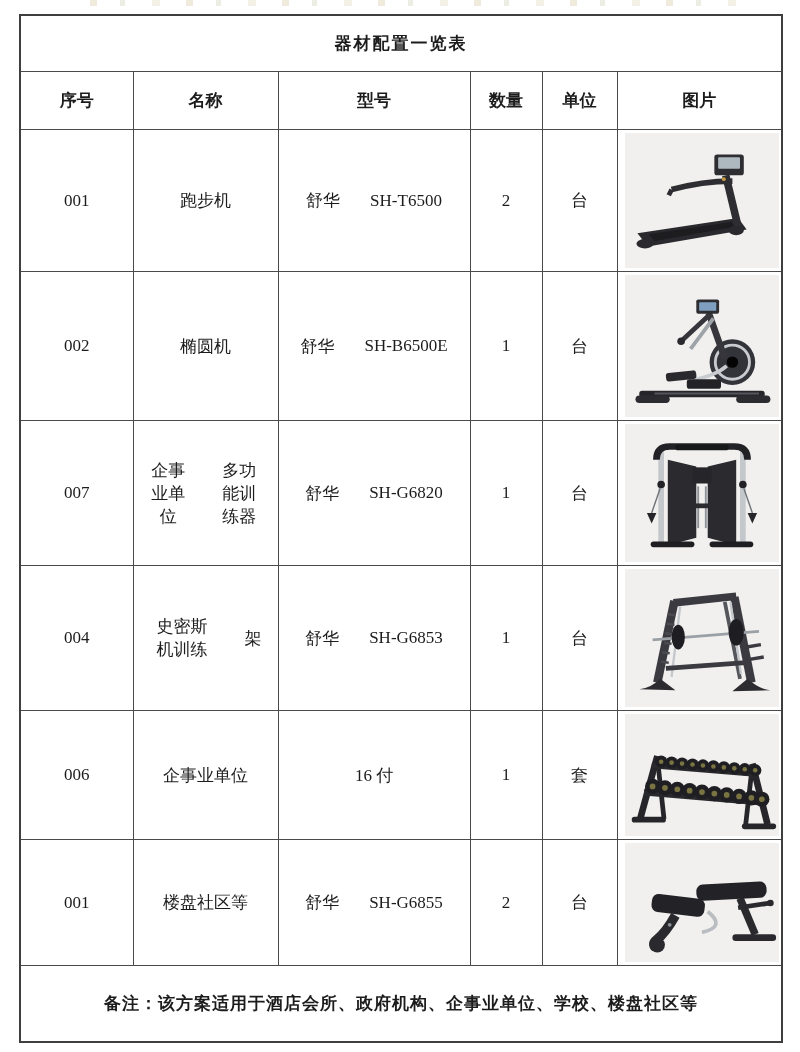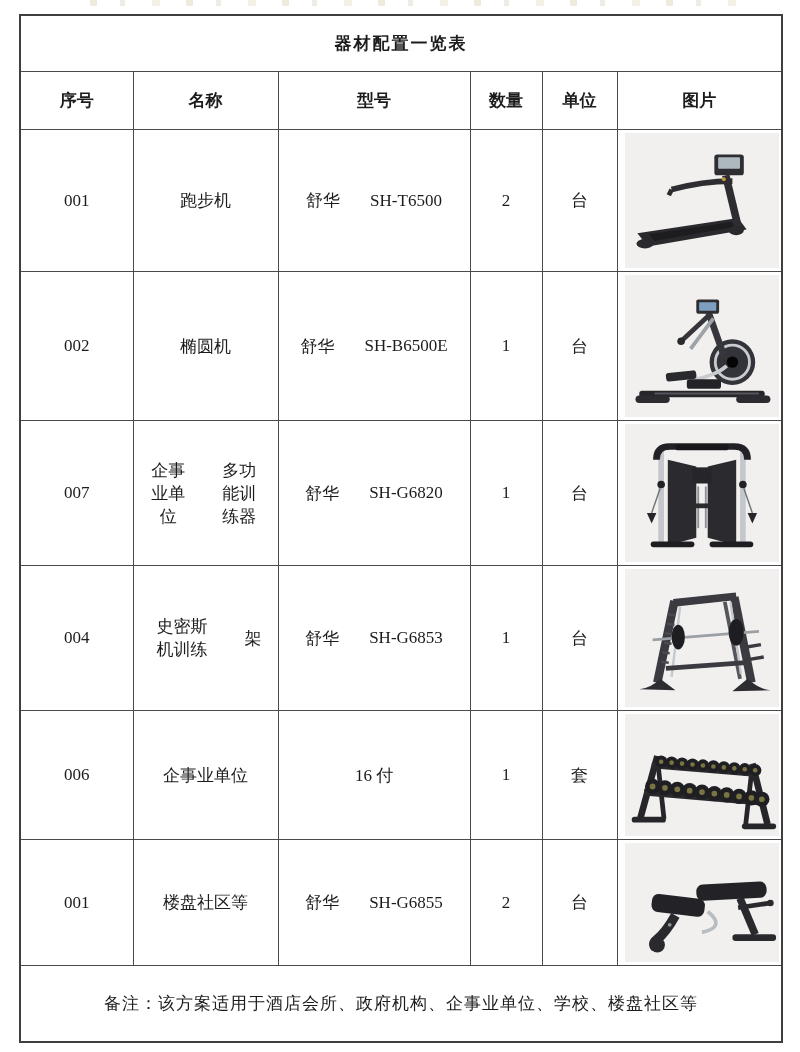--- a/index.html
+++ b/index.html
@@ -30,21 +30,21 @@
   .title-cell{font-size:28px;font-weight:bold;letter-spacing:2px;}
   .th{font-size:18px;font-weight:bold;margin-top:8px;}
   .lines{display:flex;flex-direction:row;justify-content:center;align-items:center;gap:30px;}
   .c-photo{position:relative;}
   .img-box{
     position:absolute;top:3px;right:2px;bottom:3px;left:7px;
     background:#f1f0ee;
     display:flex;align-items:center;justify-content:center;
   }
   .img-box svg{display:block;}
-  .note-cell{font-size:17px;font-weight:normal;letter-spacing:1px;border-radius:18px;}
+  .note-cell{font-size:17px;font-weight:bold;letter-spacing:1px;border-radius:18px;}
 </style>
 </head>
 <body>
 
 <div class="top-artifacts"></div>
 
 <table class="sheet">
   <colgroup>
     <col style="width:113px">
       <col style="width:145px">

